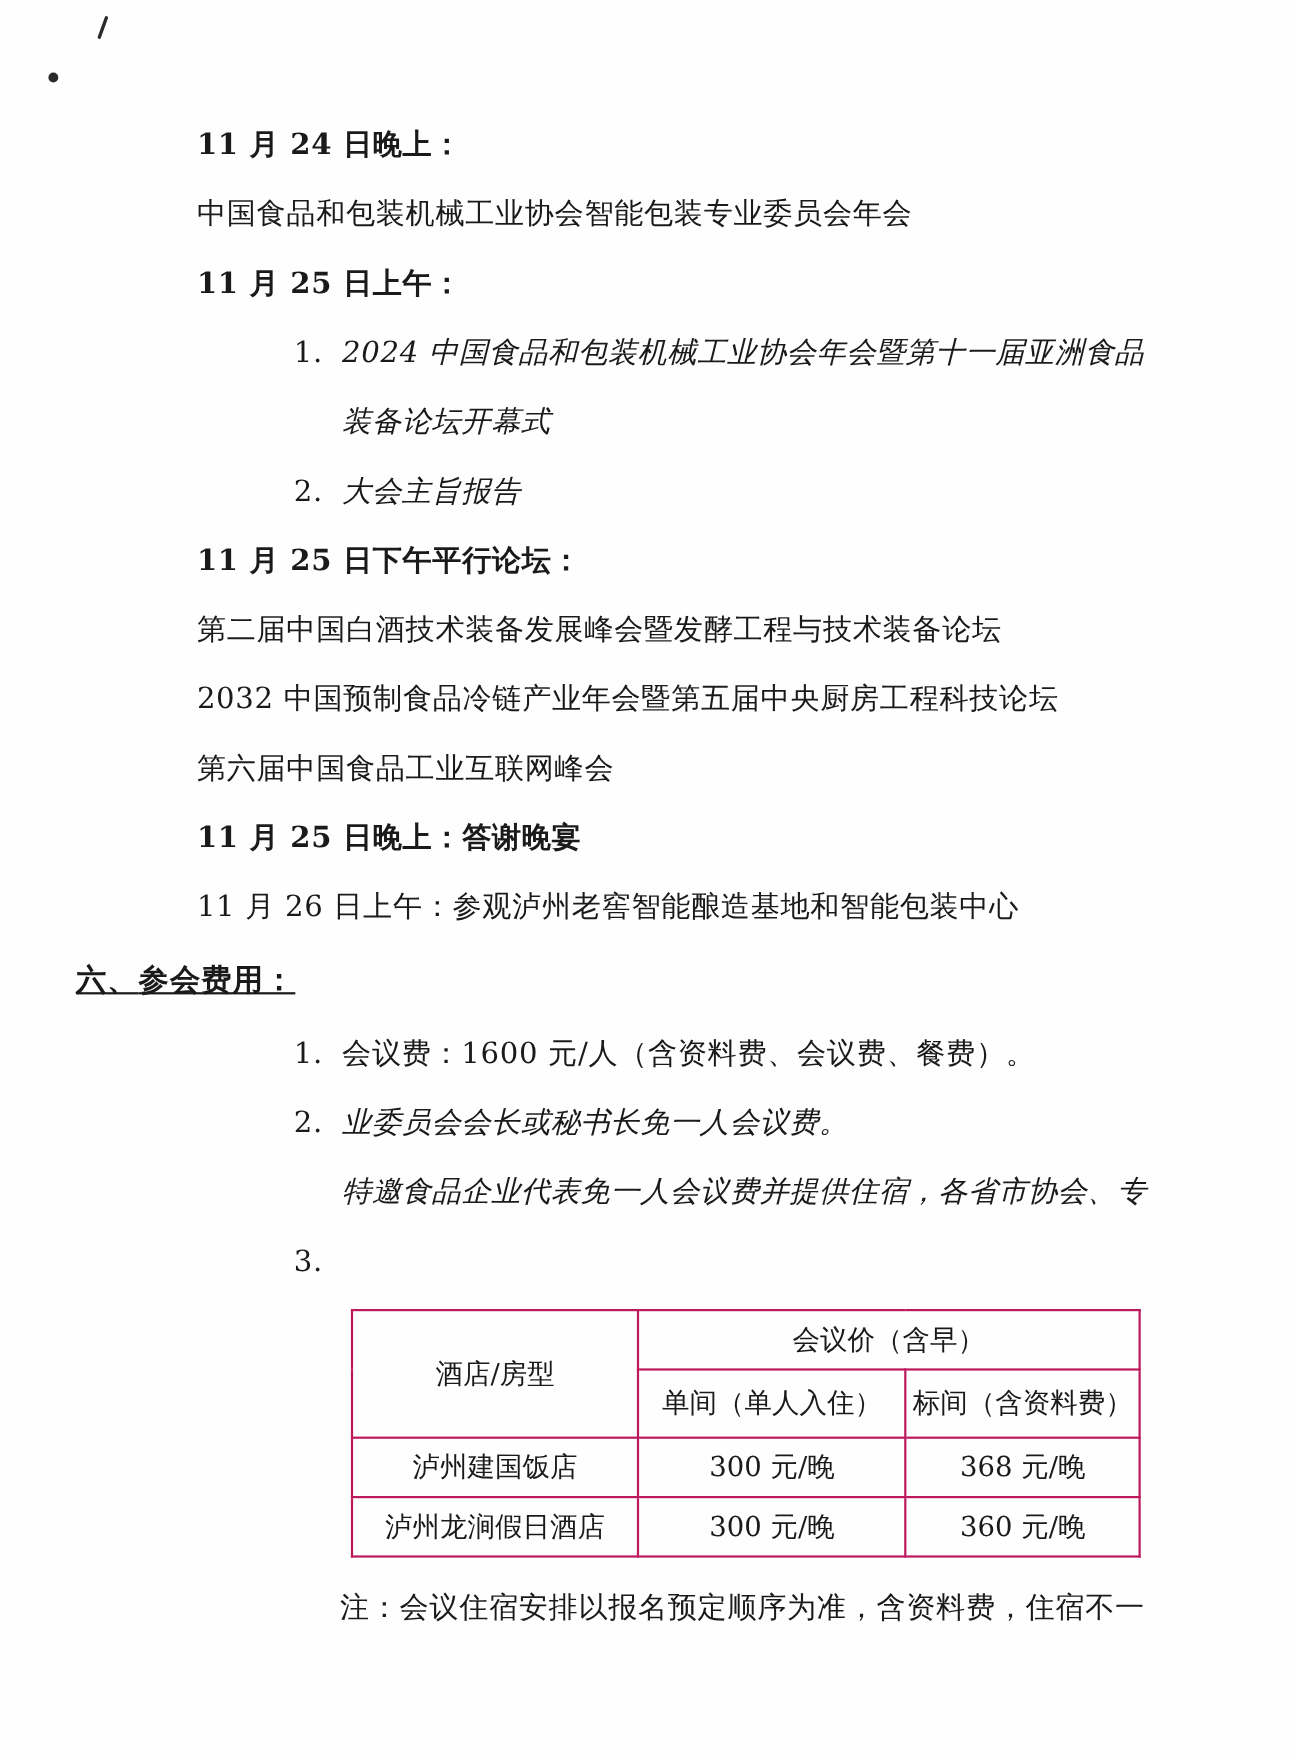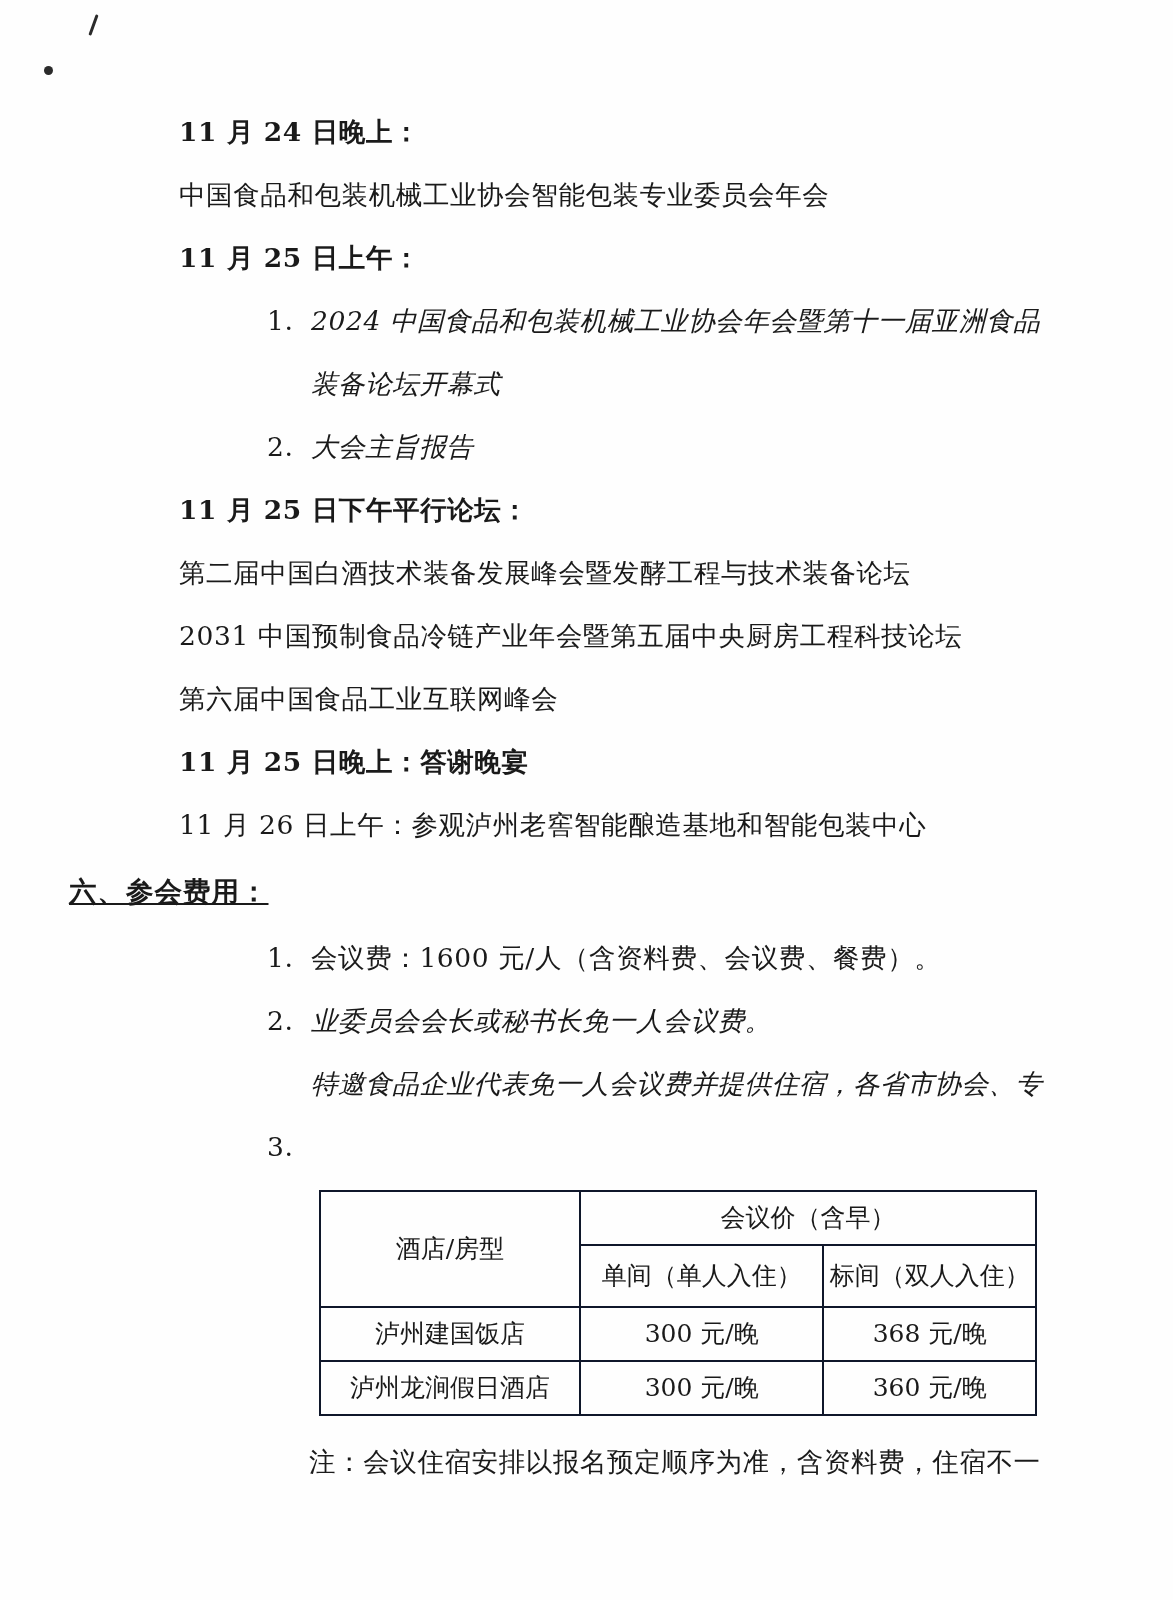--- a/index.html
+++ b/index.html
@@ -95,21 +95,21 @@
   .table-wrap {
     padding-left: 140px;
     padding-top: 12px;
   }
   table.hotel {
     border-collapse: collapse;
     width: 718px;
     font-size: 25px;
   }
   table.hotel td, table.hotel th {
-    border: 2px solid #0f172a;
+    border: 2px solid #be185d;
     text-align: center;
     font-weight: normal;
     padding: 6px 4px;
     line-height: 40px;
   }
   table.hotel .col-hotel {
     width: 272px;
   }
   table.hotel .col-single {
     width: 252px;
@@ -156,21 +156,21 @@
         <div class="num-item">
           <span class="marker">2.</span>
           <span class="text">
             <span class="wrap-line">大会主旨报告</span>
           </span>
         </div>
       </div>
 
       <div class="line bold">11 月 25 日下午平行论坛：</div>
       <div class="line">第二届中国白酒技术装备发展峰会暨发酵工程与技术装备论坛</div>
-      <div class="line">2031 中国预制食品冷链产业年会暨第五届中央厨房工程科技论坛</div>
+      <div class="line">2032 中国预制食品冷链产业年会暨第五届中央厨房工程科技论坛</div>
       <div class="line">第六届中国食品工业互联网峰会</div>
 
       <div class="line bold">11 月 25 日晚上：答谢晚宴</div>
       <div class="line">11 月 26 日上午：参观泸州老窖智能酿造基地和智能包装中心</div>
     </div>
 
     <div class="section-head">
       <span class="sec-num">六、</span><span>参会费用：</span>
     </div>
 
@@ -194,21 +194,21 @@
 
       <div class="table-wrap">
         <table class="hotel">
           <tbody>
               <tr>
             <td class="col-hotel" rowspan="2">酒店/房型</td>
             <td colspan="2">会议价（含早）</td>
           </tr>
           <tr class="hdr-row">
             <td class="col-single">单间（单人入住）</td>
-            <td class="col-twin">标间（双人入住）</td>
+            <td class="col-twin">标间（含资料费）</td>
           </tr>
           <tr>
             <td>泸州建国饭店</td>
             <td>300 元/晚</td>
             <td>368 元/晚</td>
           </tr>
           <tr>
             <td>泸州龙涧假日酒店</td>
             <td>300 元/晚</td>
             <td>360 元/晚</td>

